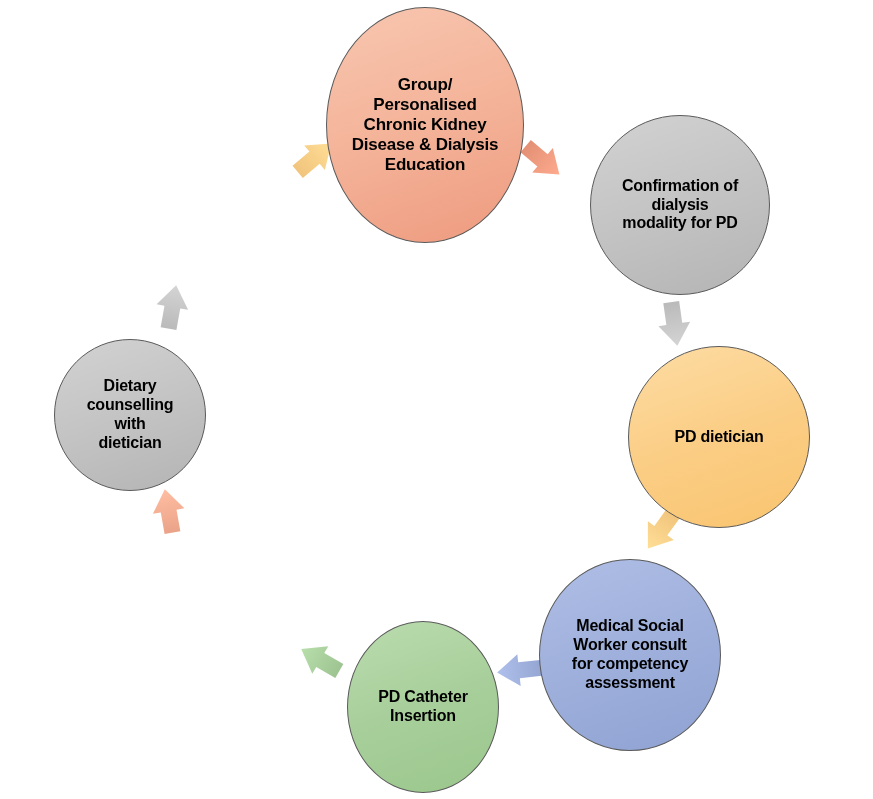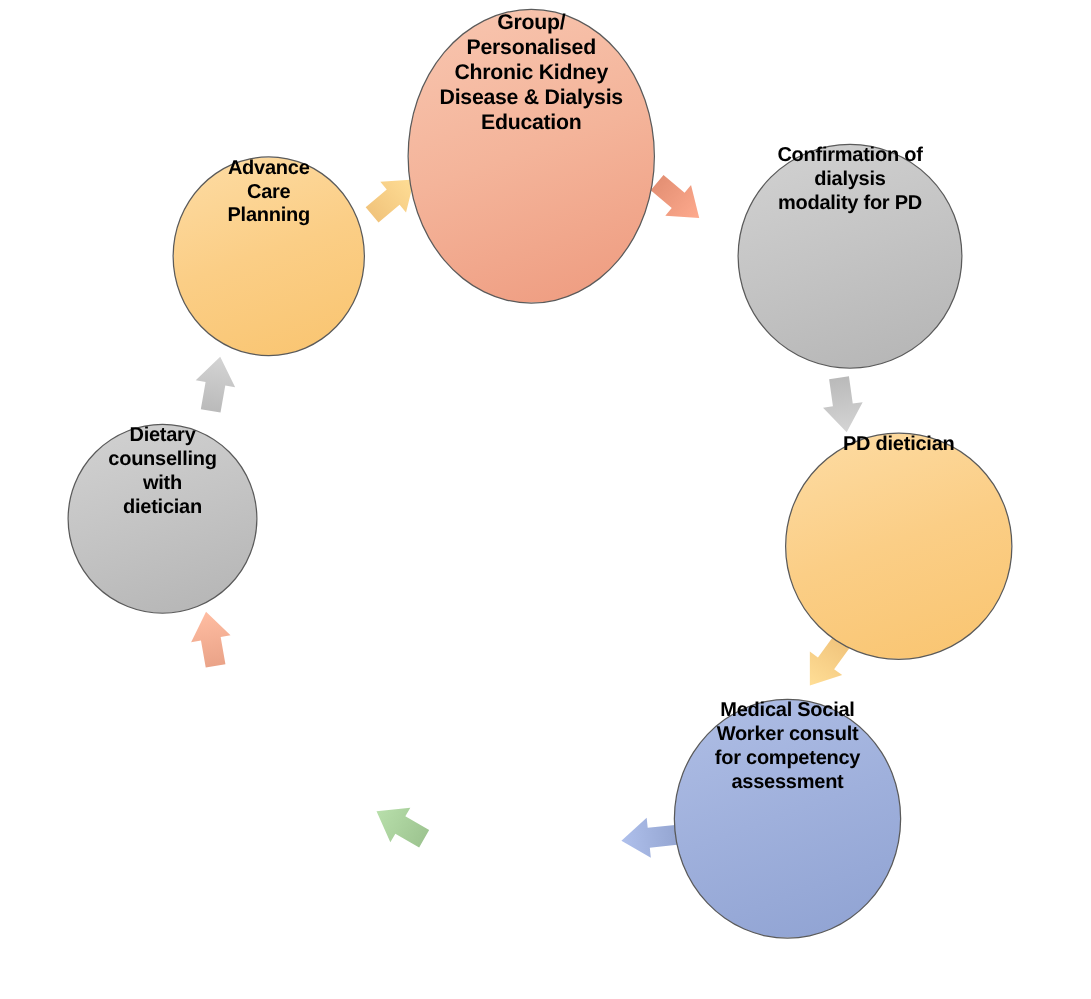--- a/index.html
+++ b/index.html
@@ -17,21 +17,21 @@
     position: relative;
     width: 873px;
     height: 799px;
     background: #ffffff;
   }
   .node {
     position: absolute;
     border-radius: 50%;
     border: 1px solid #5a5a5a;
     display: flex;
-    align-items: flex-start;
+    align-items: center;
     justify-content: center;
     box-sizing: border-box;
   }
   .node-label {
     text-align: center;
     font-weight: bold;
     color: #000000;
     line-height: 1.18;
     letter-spacing: -0.2px;
     white-space: pre-line;
@@ -151,24 +151,23 @@
     </div>
     <div class="node" style="left: 628px; top: 346px; width: 182px; height: 182px; border-color: rgb(90, 90, 90); background: linear-gradient(160deg, rgb(253, 220, 164) 0%, rgb(251, 206, 134) 48%, rgb(249, 196, 111) 100%);">
       <div class="node-label" style="font-size: 16px; color: rgb(0, 0, 0);">PD dietician</div>
     </div>
     <div class="node" style="left: 539px; top: 559px; width: 182px; height: 192px; border-color: rgb(90, 90, 90); background: linear-gradient(160deg, rgb(175, 190, 229) 0%, rgb(159, 176, 220) 48%, rgb(143, 162, 210) 100%);">
       <div class="node-label" style="font-size: 16px; color: rgb(0, 0, 0);">Medical Social
 Worker consult
 for competency
 assessment</div>
     </div>
+    <div class="node" style="left: 347px; top: 621px; width: 152px; height: 172px; border-color: rgb(90, 90, 90); background: linear-gradient(160deg, rgb(187, 220, 175) 0%, rgb(168, 207, 155) 48%, rgb(154, 199, 140) 100%);">
+      <div class="node-label" style="font-size: 16px; color: rgb(0, 0, 0);">PD Catheter
+Insertion</div>
+    </div>
     <div class="node" style="left: 54px; top: 339px; width: 152px; height: 152px; border-color: rgb(90, 90, 90); background: linear-gradient(160deg, rgb(210, 210, 210) 0%, rgb(196, 196, 196) 48%, rgb(180, 180, 180) 100%);">
       <div class="node-label" style="font-size: 16px; color: rgb(0, 0, 0);">Dietary
 counselling
 with
 dietician</div>
     </div>
-    <div class="node" style="left: 138px; top: 125px; width: 154px; height: 160px; border-color: rgb(90, 90, 90); background: linear-gradient(160deg, rgb(253, 220, 164) 0%, rgb(251, 206, 134) 48%, rgb(249, 196, 111) 100%);">
-      <div class="node-label" style="font-size: 16px; color: rgb(0, 0, 0);">Advance
-Care
-Planning</div>
-    </div>
   </div>
 
 </body></html>

